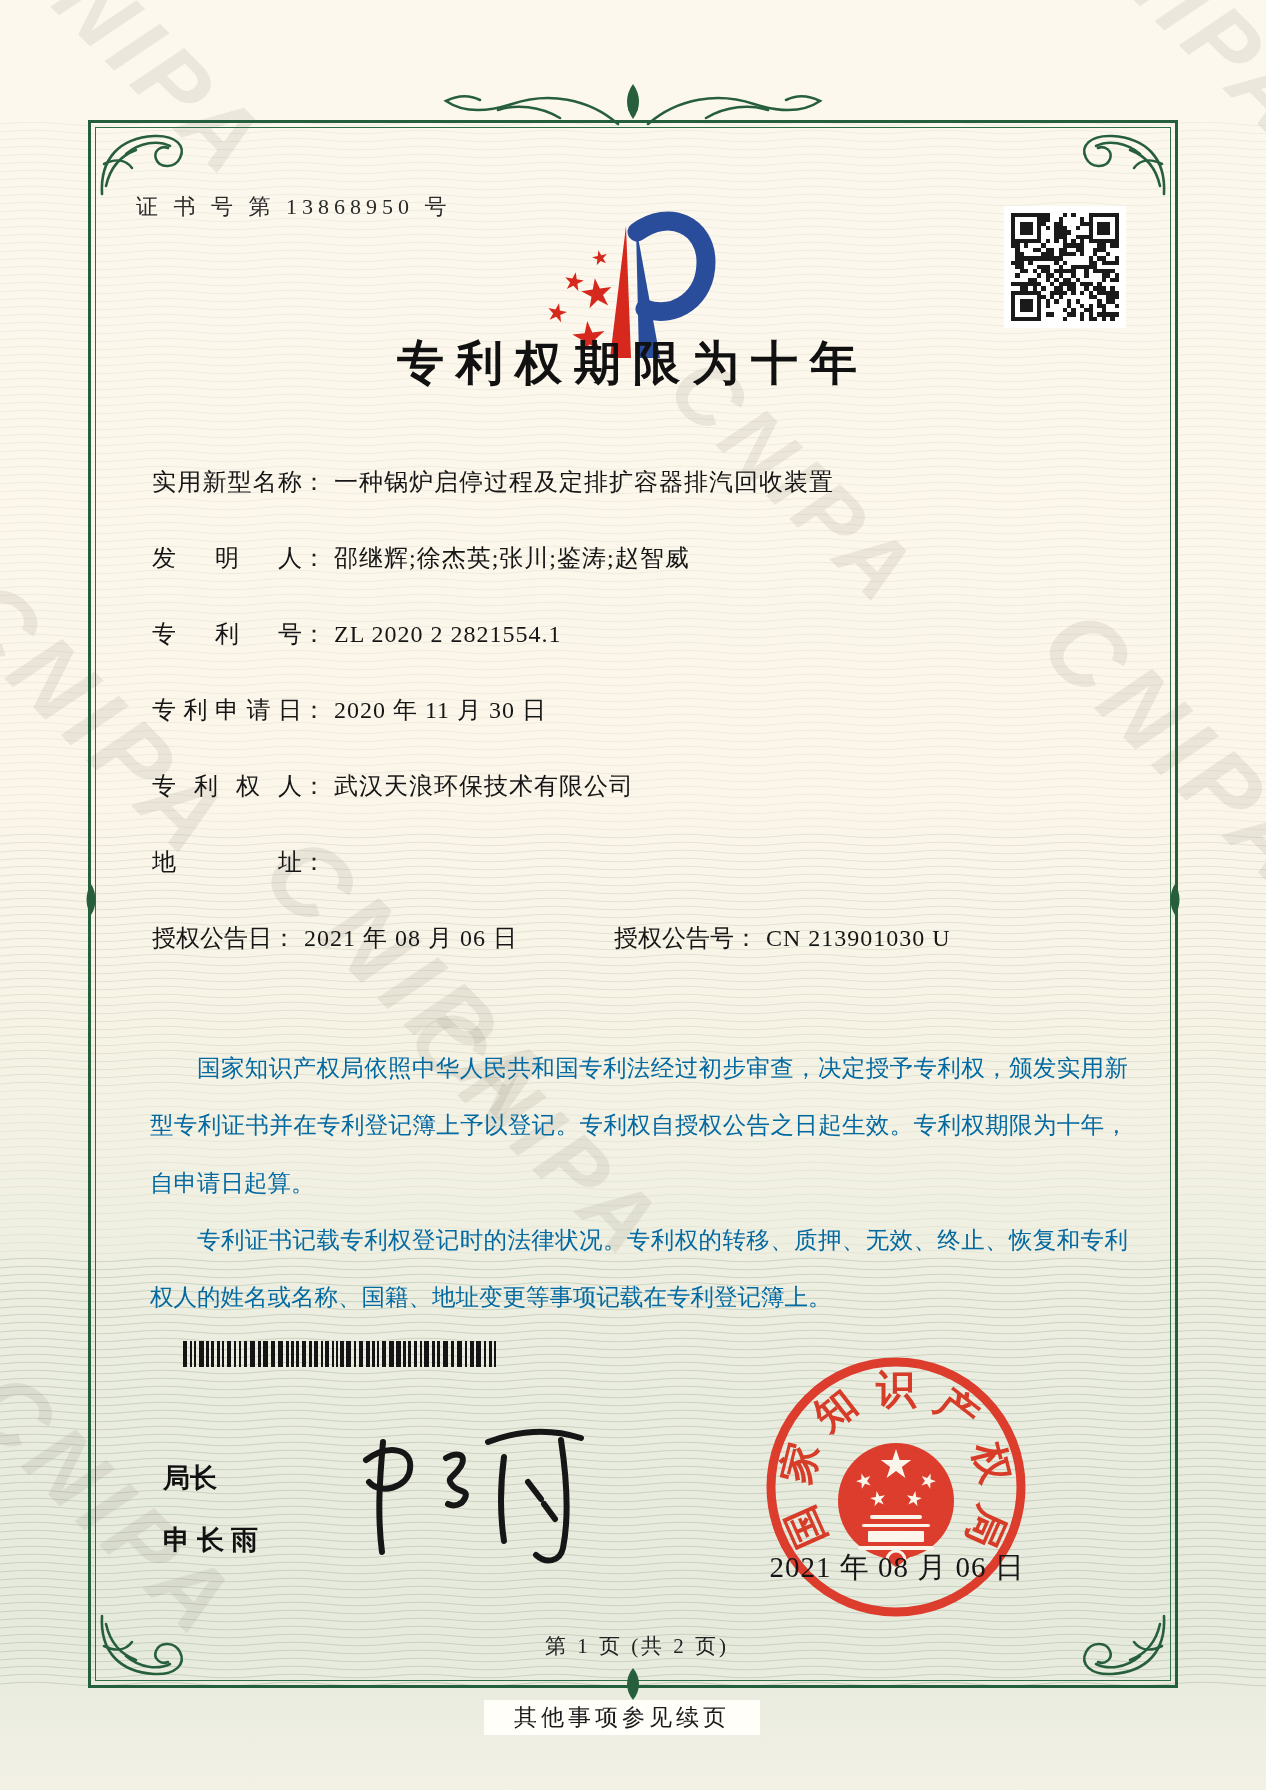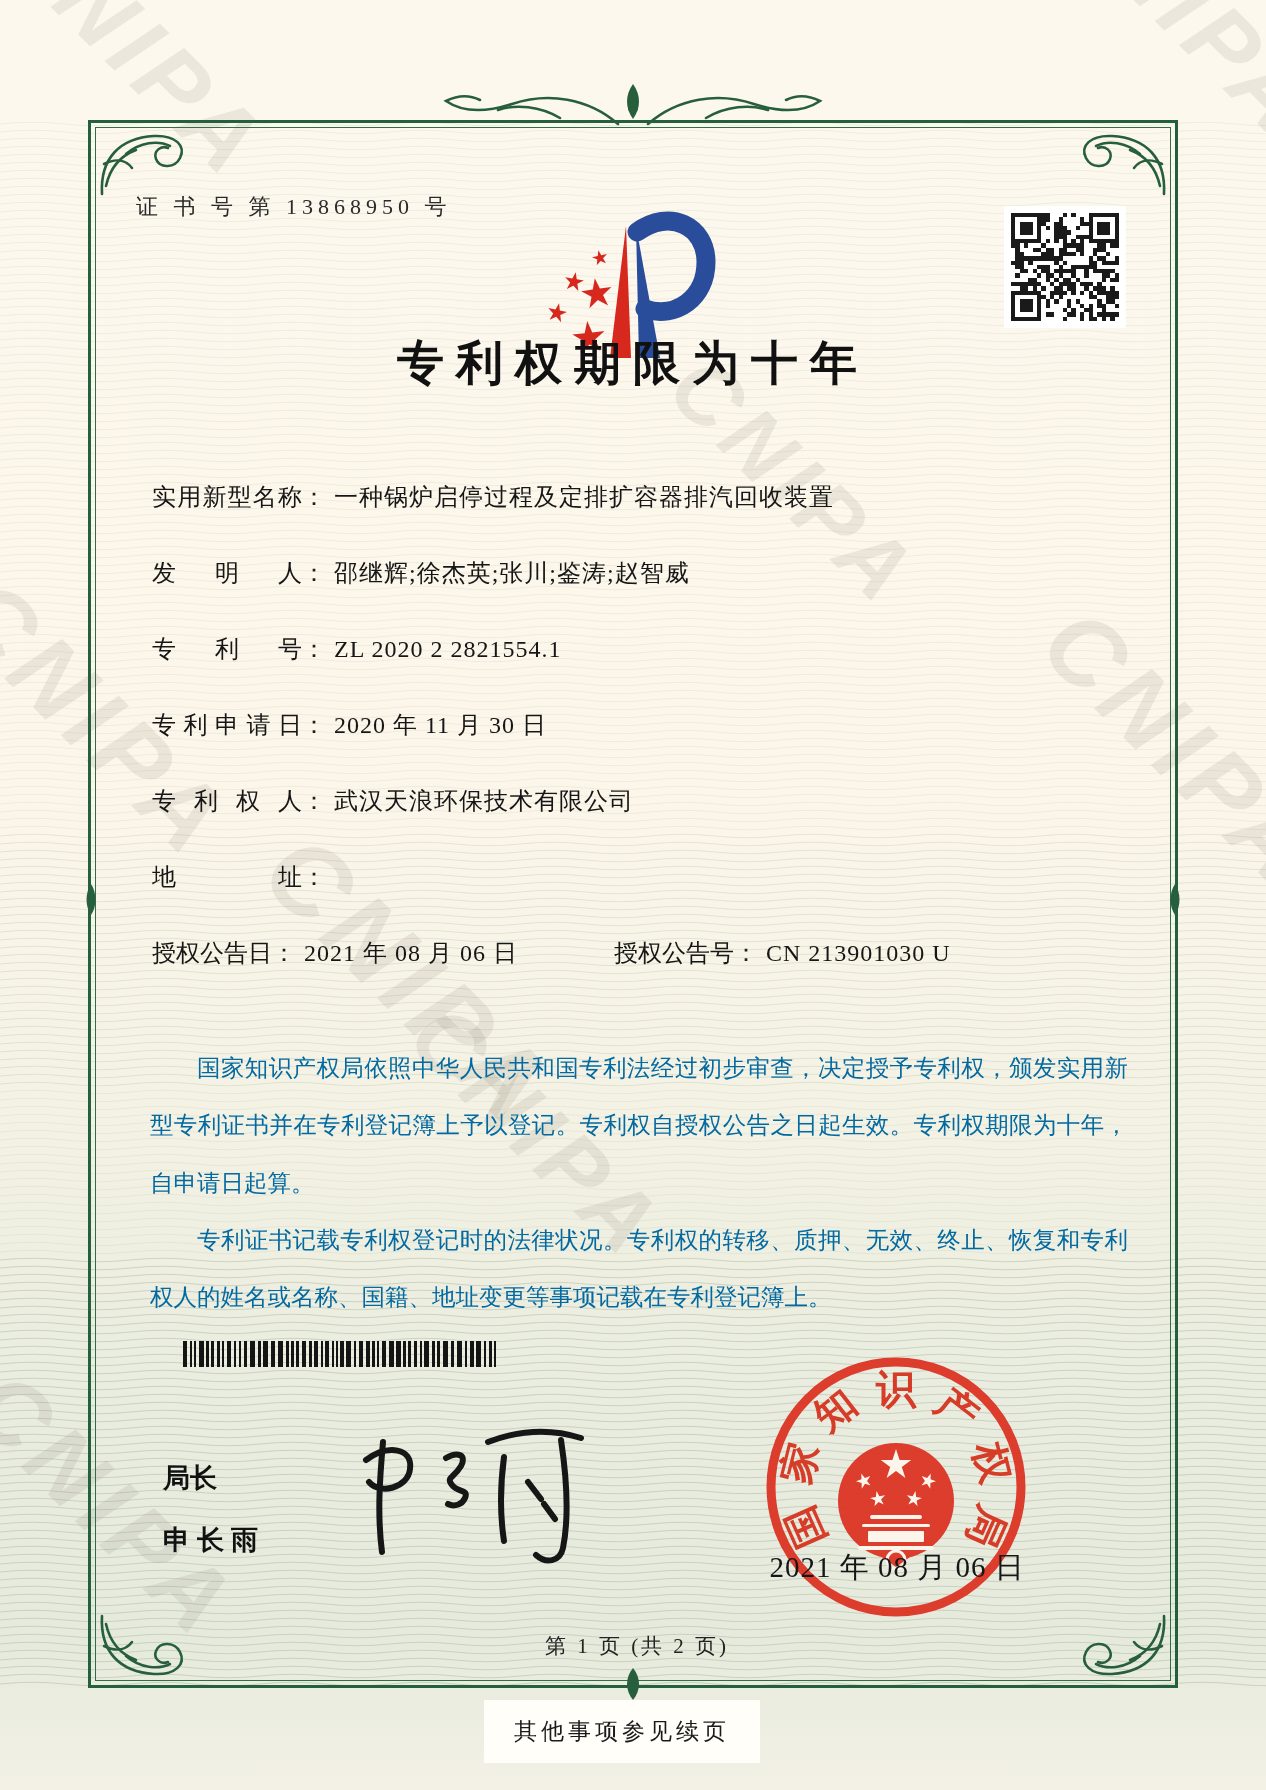--- a/index.html
+++ b/index.html
@@ -25,21 +25,21 @@
   }
   #frame::before{content:"";position:absolute;inset:4px;border:1px solid #2f6f48;}
   #ornaments{position:absolute;left:0;top:0;z-index:2;pointer-events:none;}
   
   #content{position:absolute;inset:0;z-index:3;}
   #certno{left:136px;top:192px;font-size:22px;letter-spacing:5px;color:#2a2a2a;}
   #qr{left:1004px;top:206px;width:122px;height:122px;background:#fff;padding:7px;box-sizing:border-box;}
   #logo{left:538px;top:192px;}
   #title{left:0;right:0;top:332px;text-align:center;font-size:47px;font-weight:bold;
          letter-spacing:12px;color:#111;}
-  #fields{left:152px;top:466px;width:980px;font-size:24px;margin-top:15px;}
+  #fields{left:152px;top:466px;width:980px;font-size:24px;}
   .frow{margin-bottom:44px;line-height:32px;display:flex;align-items:flex-start;}
   .flabel{display:inline-block;width:150px;text-align:justify;text-align-last:justify;flex:none;color:#161616;}
   .flabel.tight{width:auto;text-align-last:auto;}
   .fcolon{flex:none;margin-right:8px;}
   .fvalue{letter-spacing:1px;color:#161616;}
   .frow.addr .fvalue{line-height:50px;margin-top:-9px;}
   .frow.grant{margin-top:14px;}
   .gdate{width:268px;flex:none;}
   .g2{margin-left:42px;}
   #paras{left:150px;top:1040px;width:978px;font-size:23.5px;line-height:2.44;text-align:justify;color:#0369a1;}
@@ -47,21 +47,21 @@
   #barcode{left:183px;top:1341px;}
   #sigblock{left:163px;top:1460px;font-family:"Liberation Sans","DejaVu Sans",sans-serif;
             font-size:27px;font-weight:700;color:#111;}
   #signame{margin-top:26px;letter-spacing:7px;}
   #sigsvg{left:338px;top:1402px;}
   #seal{left:758px;top:1349px;opacity:.95;}
   #sealdate{left:752px;top:1548px;width:290px;text-align:center;font-size:29px;
             letter-spacing:1px;color:#161616;z-index:4;}
   #pageno{left:0;right:0;top:1632px;text-align:center;font-size:21px;letter-spacing:3px;color:#222;margin-left:8px;}
   #note{top:1700px;left:50%;transform:translateX(-54%);background:#fffef9;
-        padding:16px 30px;font-size:23px;letter-spacing:4px;color:#1a1a1a;}
+        padding:2px 30px;font-size:23px;letter-spacing:4px;color:#1a1a1a;}
 </style>
 </head>
 <body>
 
 <svg id="waves" width="1266" height="1790" aria-hidden="true">
   <defs>
     <pattern id="wv" width="130" height="8" patternUnits="userSpaceOnUse">
       <path d="M0 4 Q 32.5 0.5 65 4 T 130 4" fill="none" stroke="#a9bb9f" stroke-width="1"></path>
     </pattern>
   </defs>

